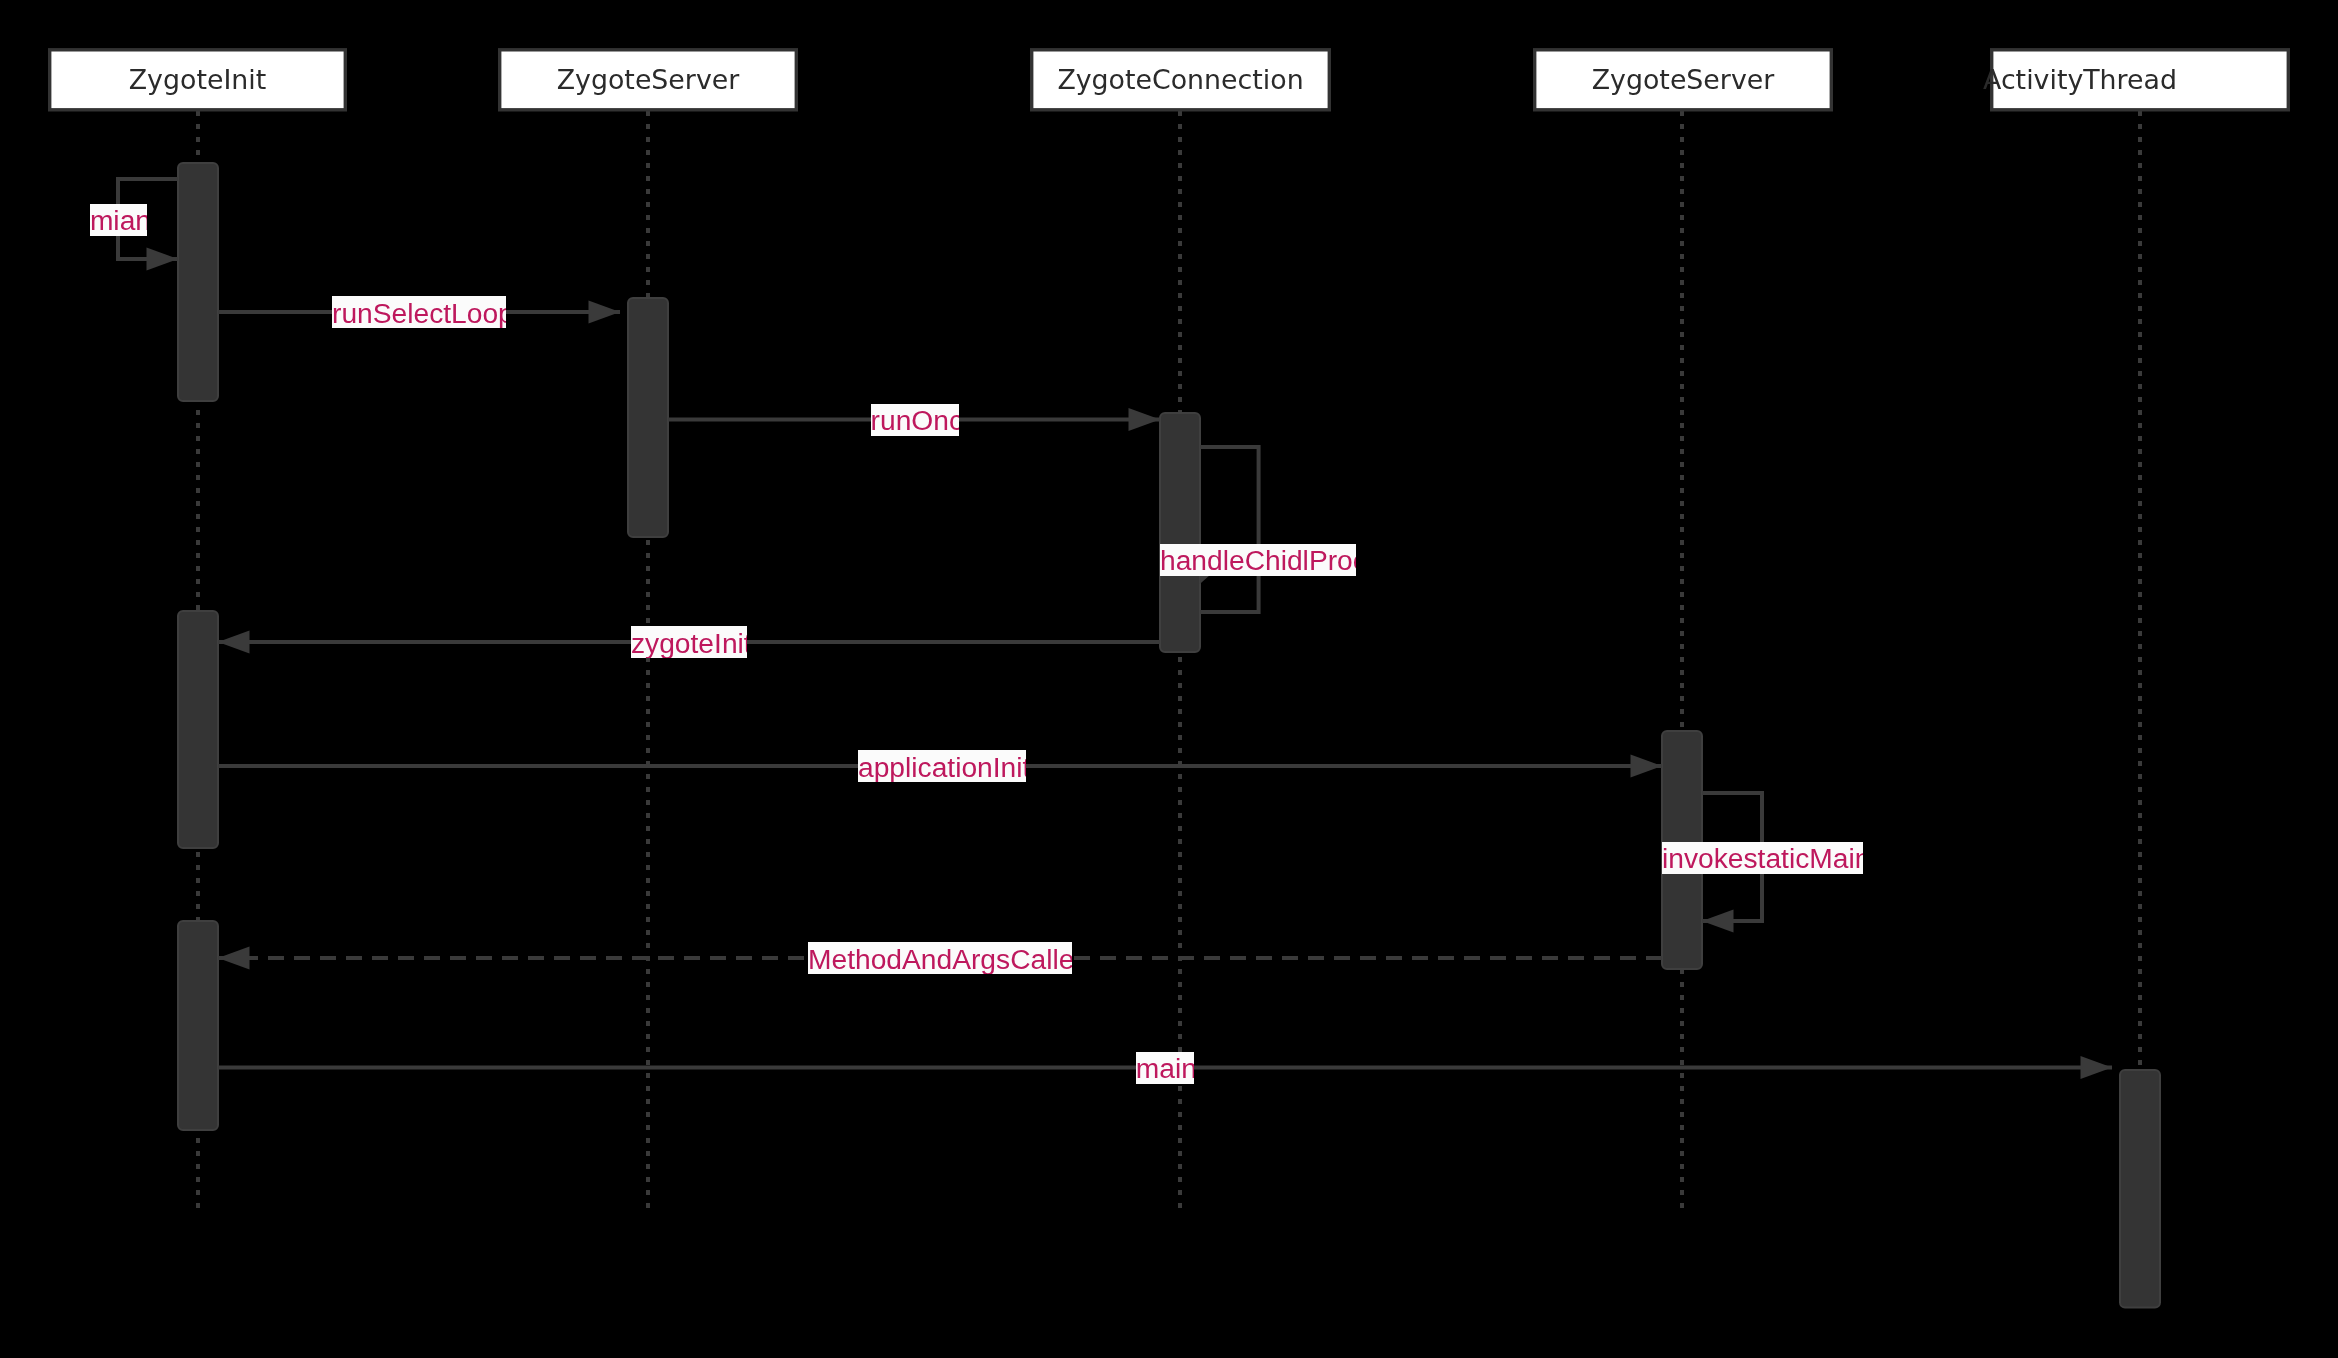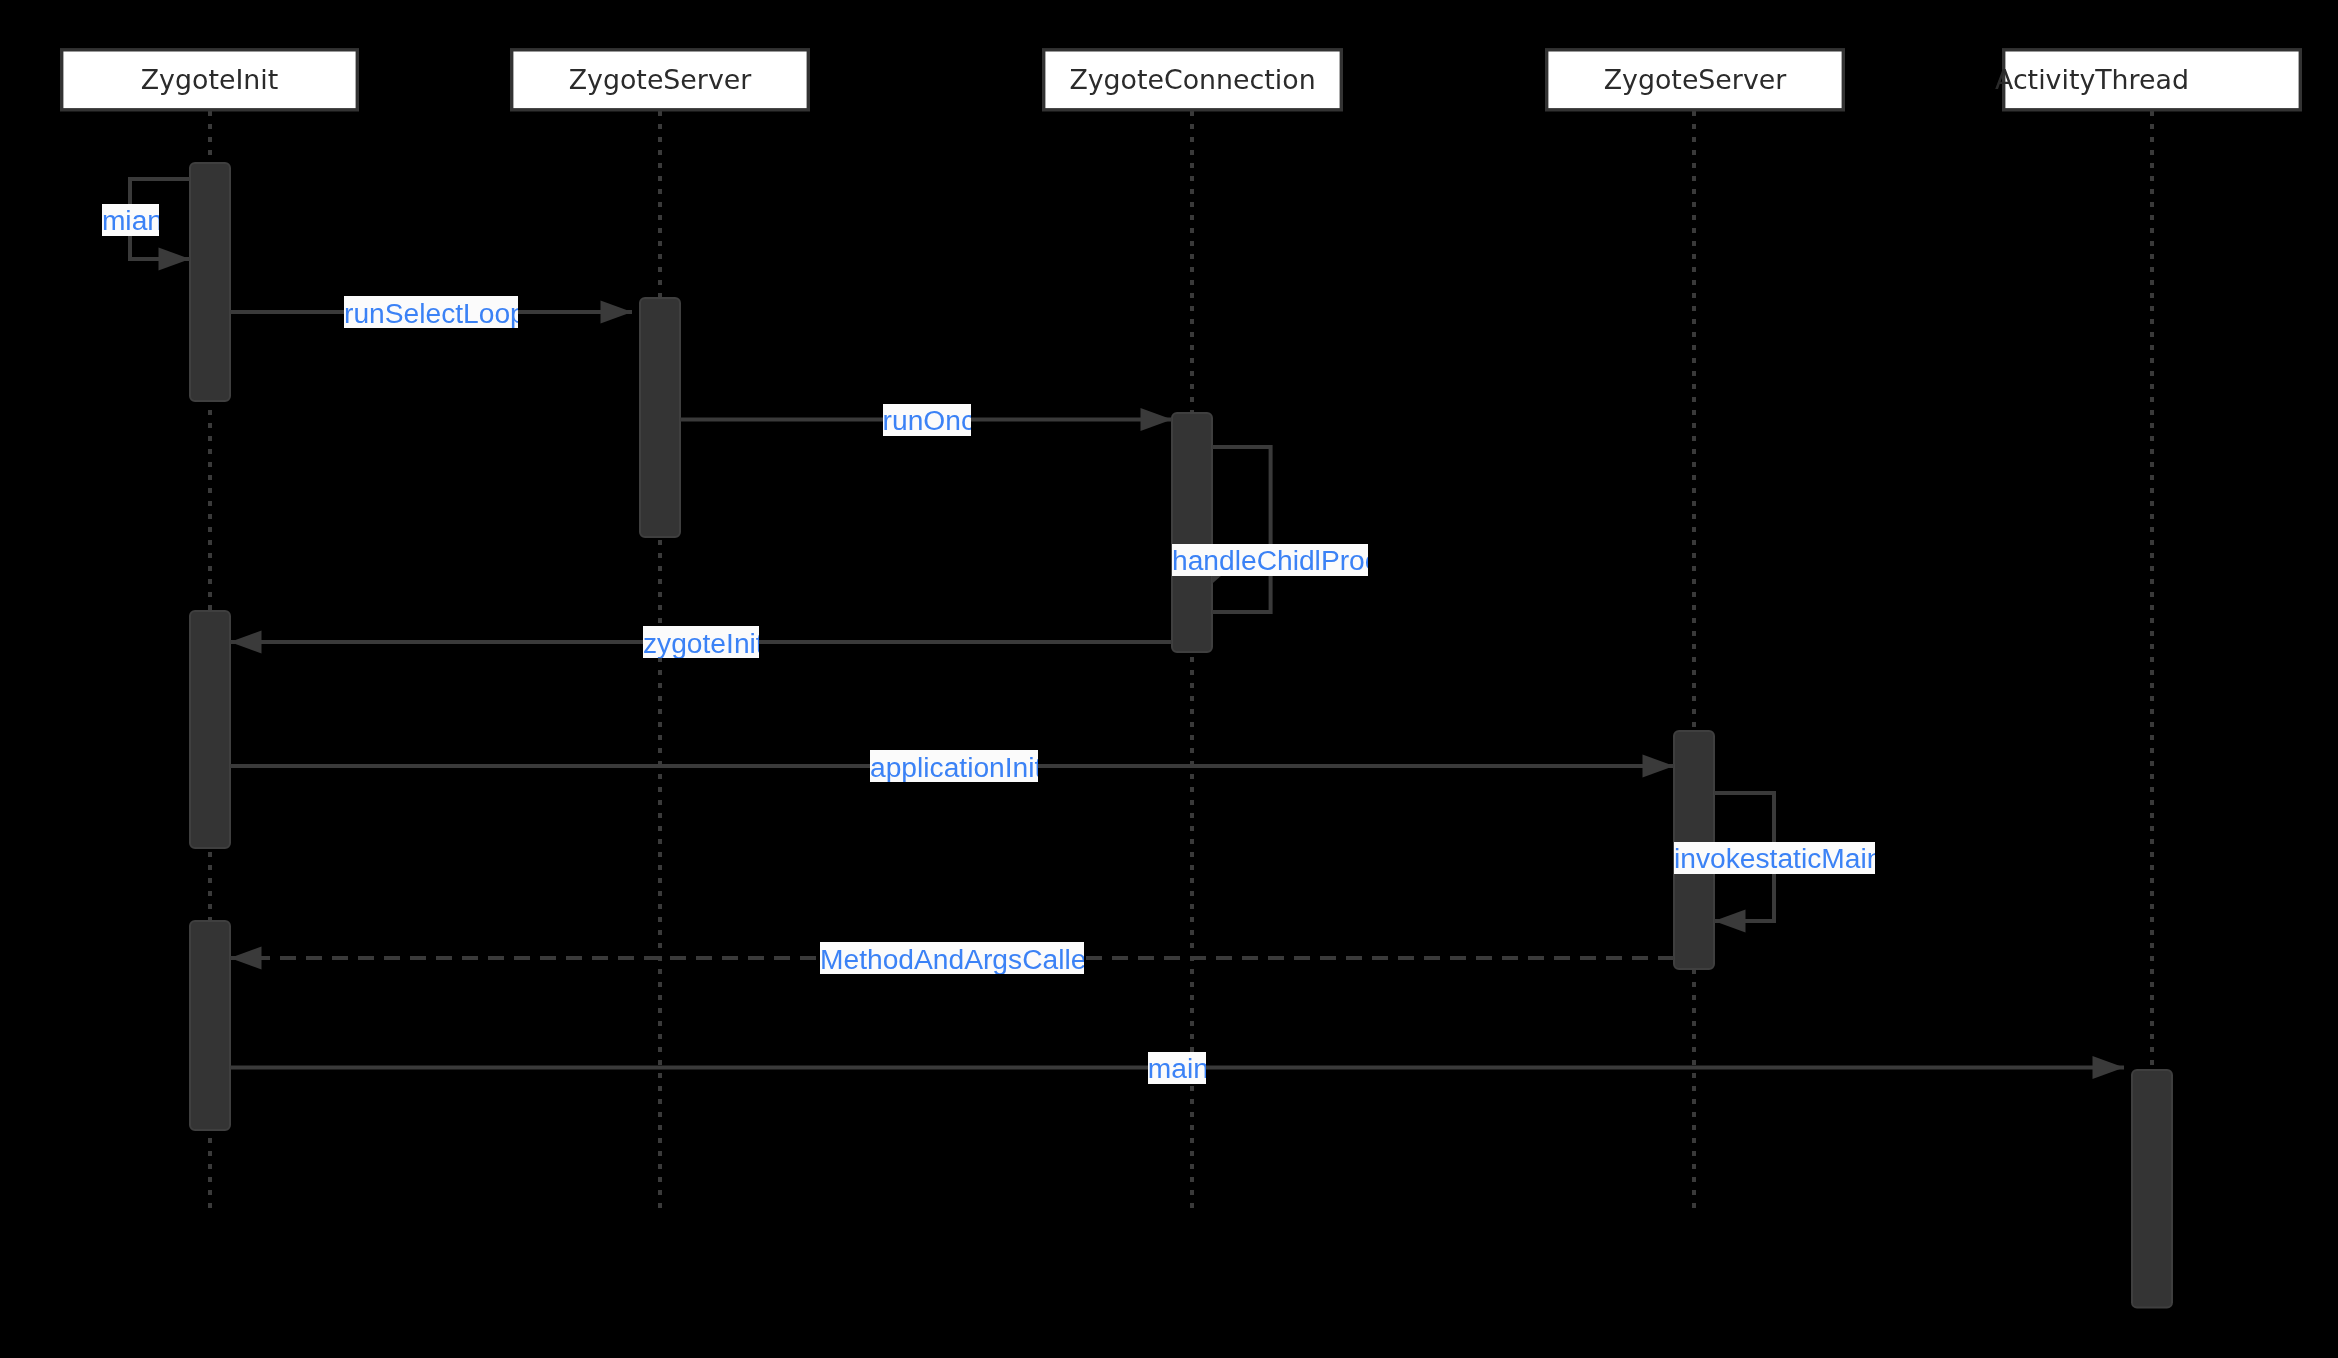--- a/index.html
+++ b/index.html
@@ -1,25 +1,25 @@
 <!DOCTYPE html>
 <html><head>
 <meta charset="utf-8">
 <style>
   html,body{margin:0;padding:0;background:#000000;width:2338px;height:1358px;overflow:hidden;}
-  #canvas{position:relative;width:1954px;height:1358px;background:#000000;margin-left:12px;}
+  #canvas{position:relative;width:1954px;height:1358px;background:#000000;}
   svg.shapes{display:block;position:absolute;left:0;top:0;}
   .layer{position:absolute;left:0;top:0;width:2338px;height:1358px;}
 
   .ptitle{position:absolute;text-align:center;font-family:"DejaVu Sans",sans-serif;
           font-size:26.8px;line-height:26.8px;color:#2b2b2b;white-space:pre;
           opacity:0.999;will-change:opacity;}
   .mlabel{position:absolute;background:#fbfbfb;overflow:hidden;}
   .mtext{position:absolute;left:0px;font-family:"Liberation Sans",sans-serif;
-         font-size:28.2px;line-height:28.2px;color:#3b82f6;white-space:pre;
+         font-size:28.2px;line-height:28.2px;color:#be185d;white-space:pre;
          opacity:0.999;will-change:opacity;}
 </style>
 </head>
 <body>
 
 <div id="canvas">
 <svg class="shapes" width="2338" height="1358" viewBox="0 0 2338 1358">
   <rect x="0" y="0" width="2338" height="1358" fill="#000000"></rect>
   <g>
     <line x1="198" y1="111" x2="198" y2="1208" stroke="#3a3a3a" stroke-width="4" stroke-dasharray="5,8"></line>

